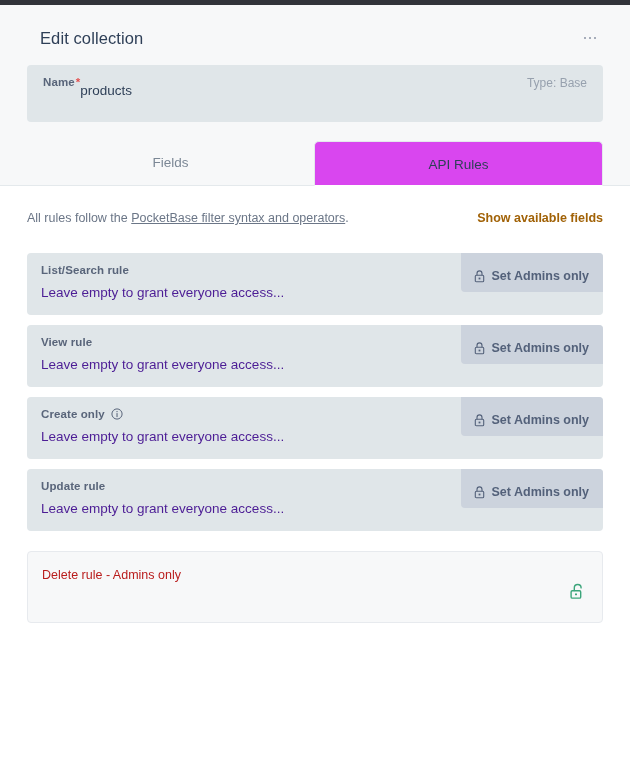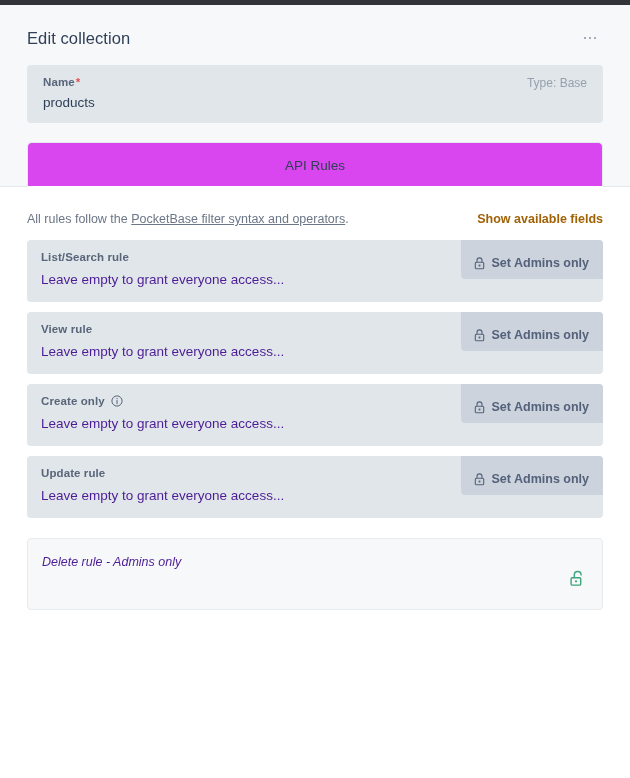--- a/index.html
+++ b/index.html
@@ -27,21 +27,21 @@
     background: #f7f8f9;
     border-bottom: 1px solid #e4e9ec;
     padding: 0;
     position: relative;
   }
 
   .header-row {
     display: flex;
     align-items: center;
     justify-content: space-between;
-    padding: 20px 27px 14px 27px;
+    padding: 20px 27px 14px 40px;
   }
 
   .panel-title {
     font-size: 16.5px;
     font-weight: 400;
     color: #2e3f57;
     letter-spacing: 0.1px;
   }
 
   .dots-btn {
@@ -66,21 +66,21 @@
   .name-field {
     margin: 0 27px;
     background: #e0e6e9;
     border-radius: 4px;
     padding: 11px 16px 13px 16px;
     display: flex;
     align-items: flex-start;
     justify-content: space-between;
     min-height: 57px;
   }
-  .name-left { display: flex; flex-direction: column; }
+  .name-left { display: flex; flex-direction: row; }
   .name-label {
     font-size: 11.5px;
     font-weight: bold;
     color: #59657a;
     letter-spacing: 0.1px;
   }
   .name-label .req { color: #e34f4f; font-weight: bold; margin-left: 1px; }
   .name-value {
     margin-top: 7px;
     font-size: 13.5px;
@@ -125,21 +125,21 @@
   
   .content {
     background: #ffffff;
     padding: 0 27px;
   }
 
   .rules-note {
     display: flex;
     align-items: center;
     justify-content: space-between;
-    padding: 25px 0 14px 0;
+    padding: 25px 0 28px 0;
     font-size: 12.5px;
     color: #6b7687;
   }
   .rules-note a {
     color: #6b7687;
     text-decoration: underline;
   }
   .show-fields {
     font-size: 12.5px;
     font-weight: bold;
@@ -205,22 +205,21 @@
     margin-top: 20px;
     min-height: 72px;
     display: flex;
     align-items: flex-start;
     justify-content: space-between;
     padding: 16px 18px 16px 14px;
     position: relative;
   }
   .delete-label {
     font-size: 12.5px;
-    color: #4c1d95;
-    font-style: italic;
+    color: #b91c1c;
   }
   .unlock-btn {
     position: absolute;
     right: 16px;
     top: 31px;
     cursor: pointer;
     display: flex;
     align-items: center;
   }
 
@@ -247,20 +246,21 @@
     <div class="name-left">
       <div class="name-label">
         <span>Name</span><span class="req">*</span>
       </div>
       <div class="name-value">products</div>
     </div>
     <div class="name-type">Type: Base</div>
   </div>
 
   <div class="tabs">
+    <div class="tab">Fields</div>
     <div class="tab active">API Rules</div>
   </div>
 
 </div>
 
 <div class="content">
 
   <div class="rules-note">
     <div>
       <span>All rules follow the </span><a href="#">PocketBase filter syntax and operators</a><span>.</span>

